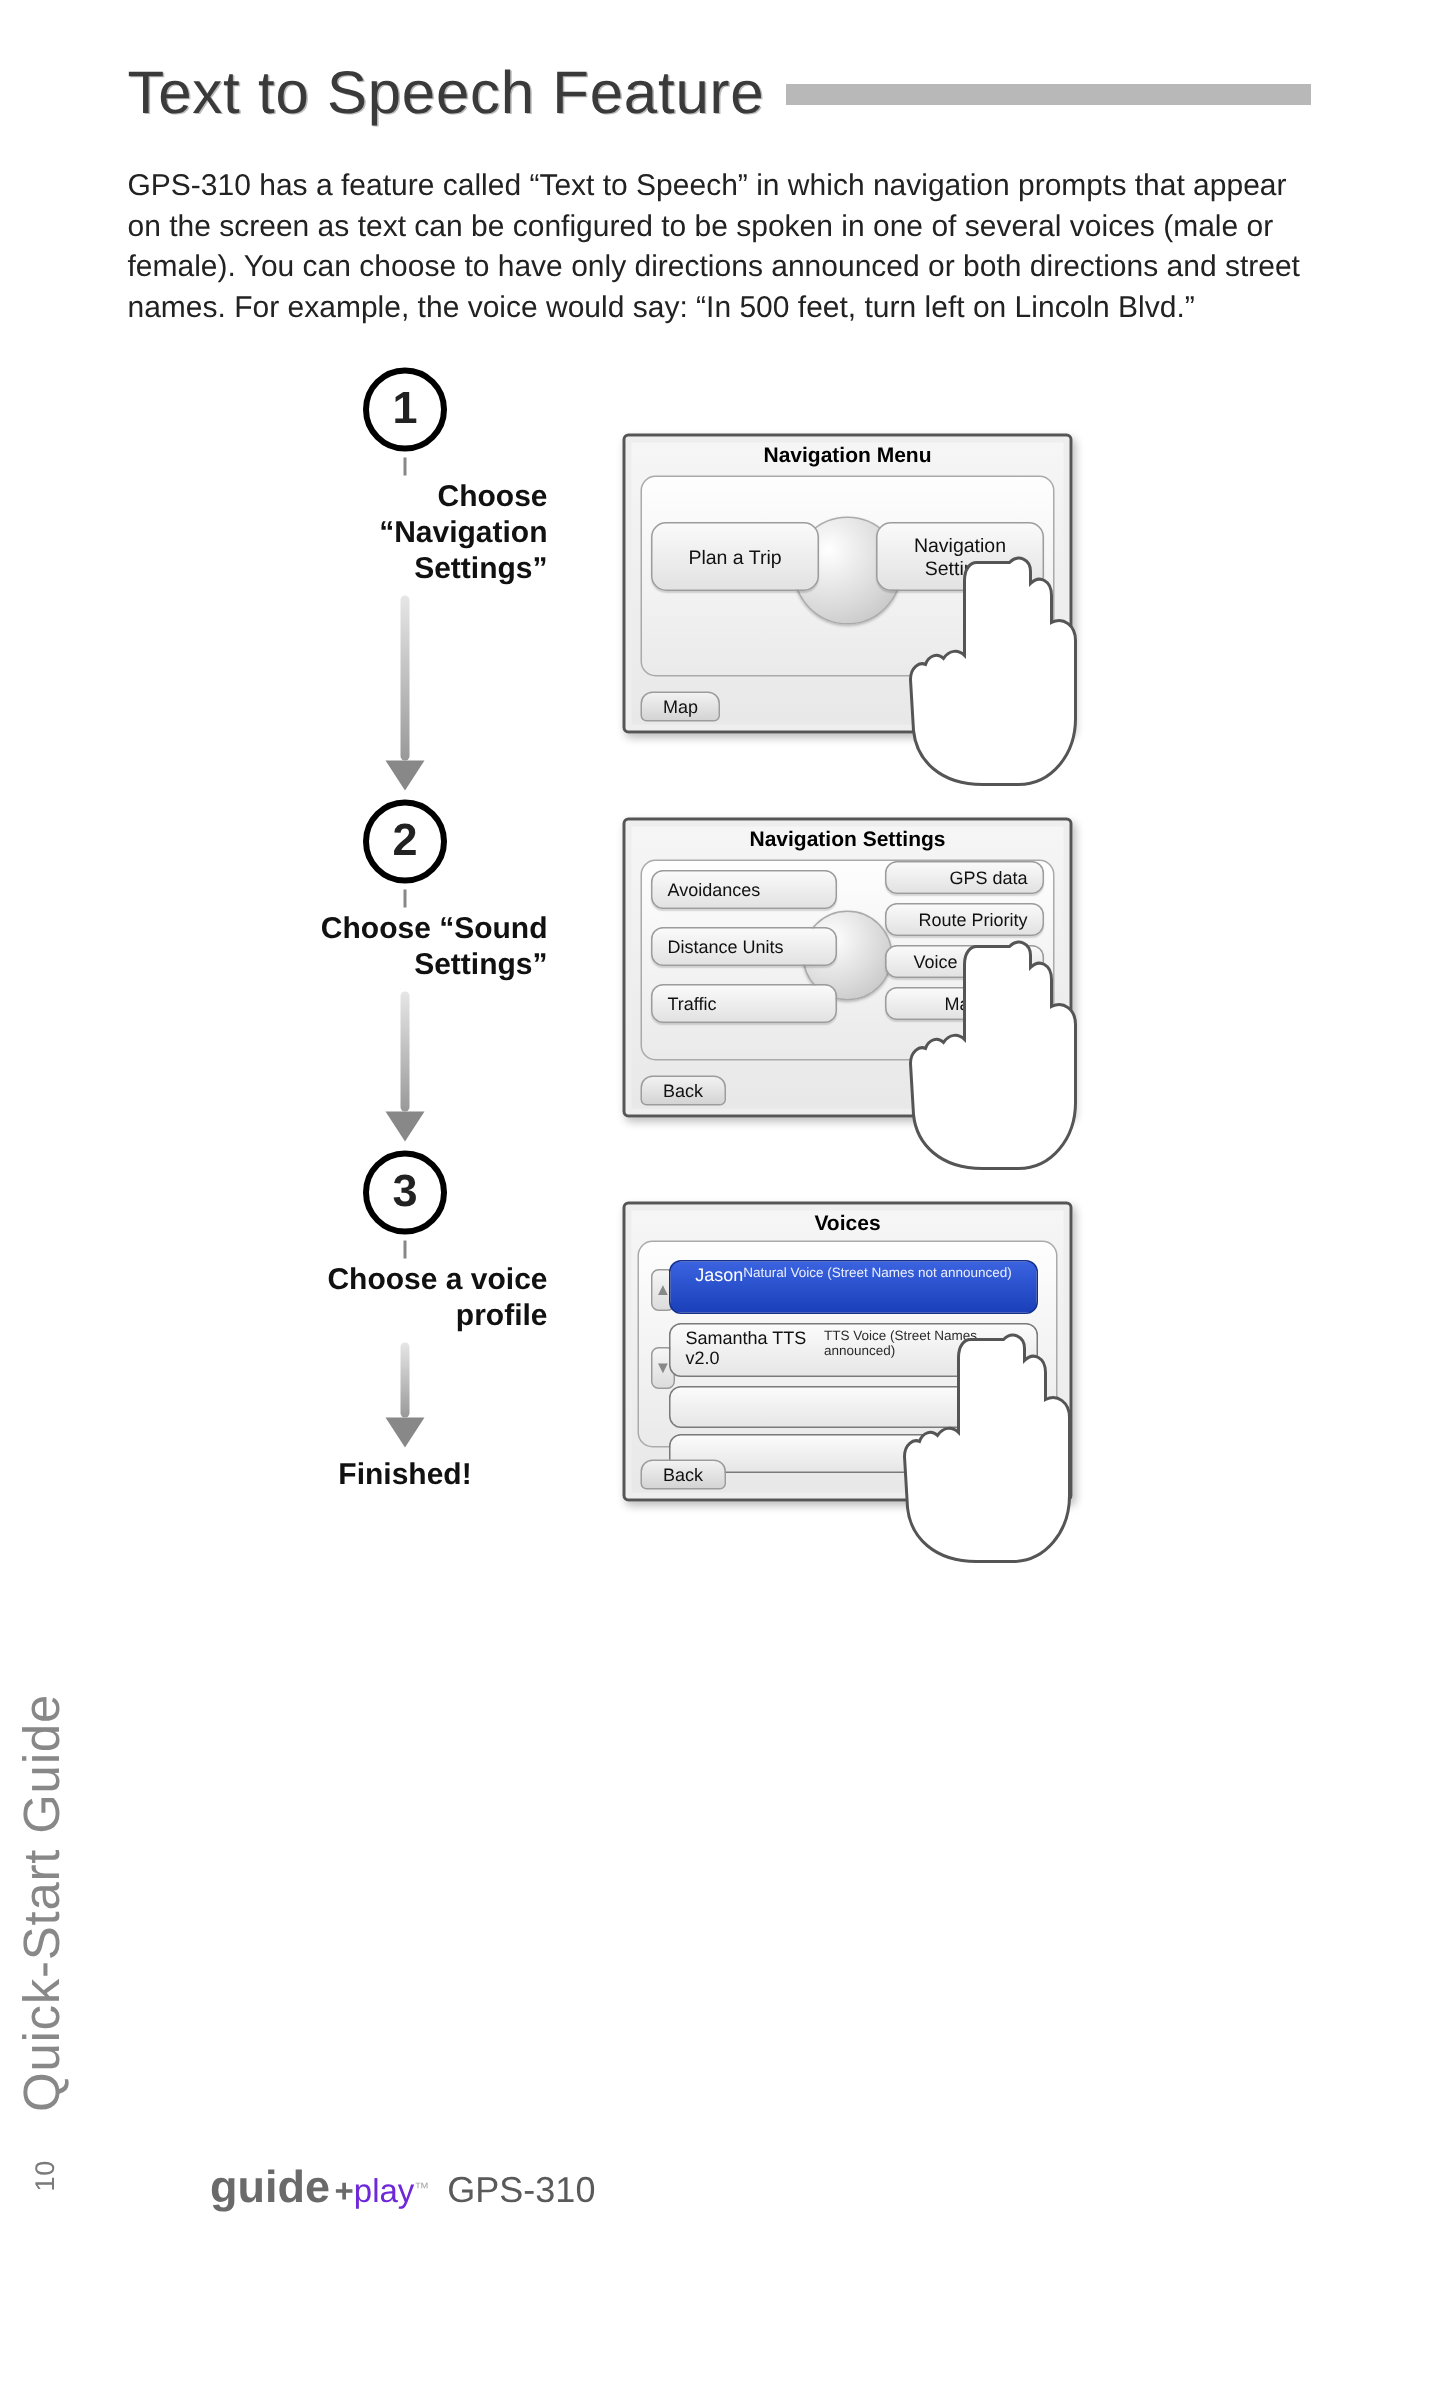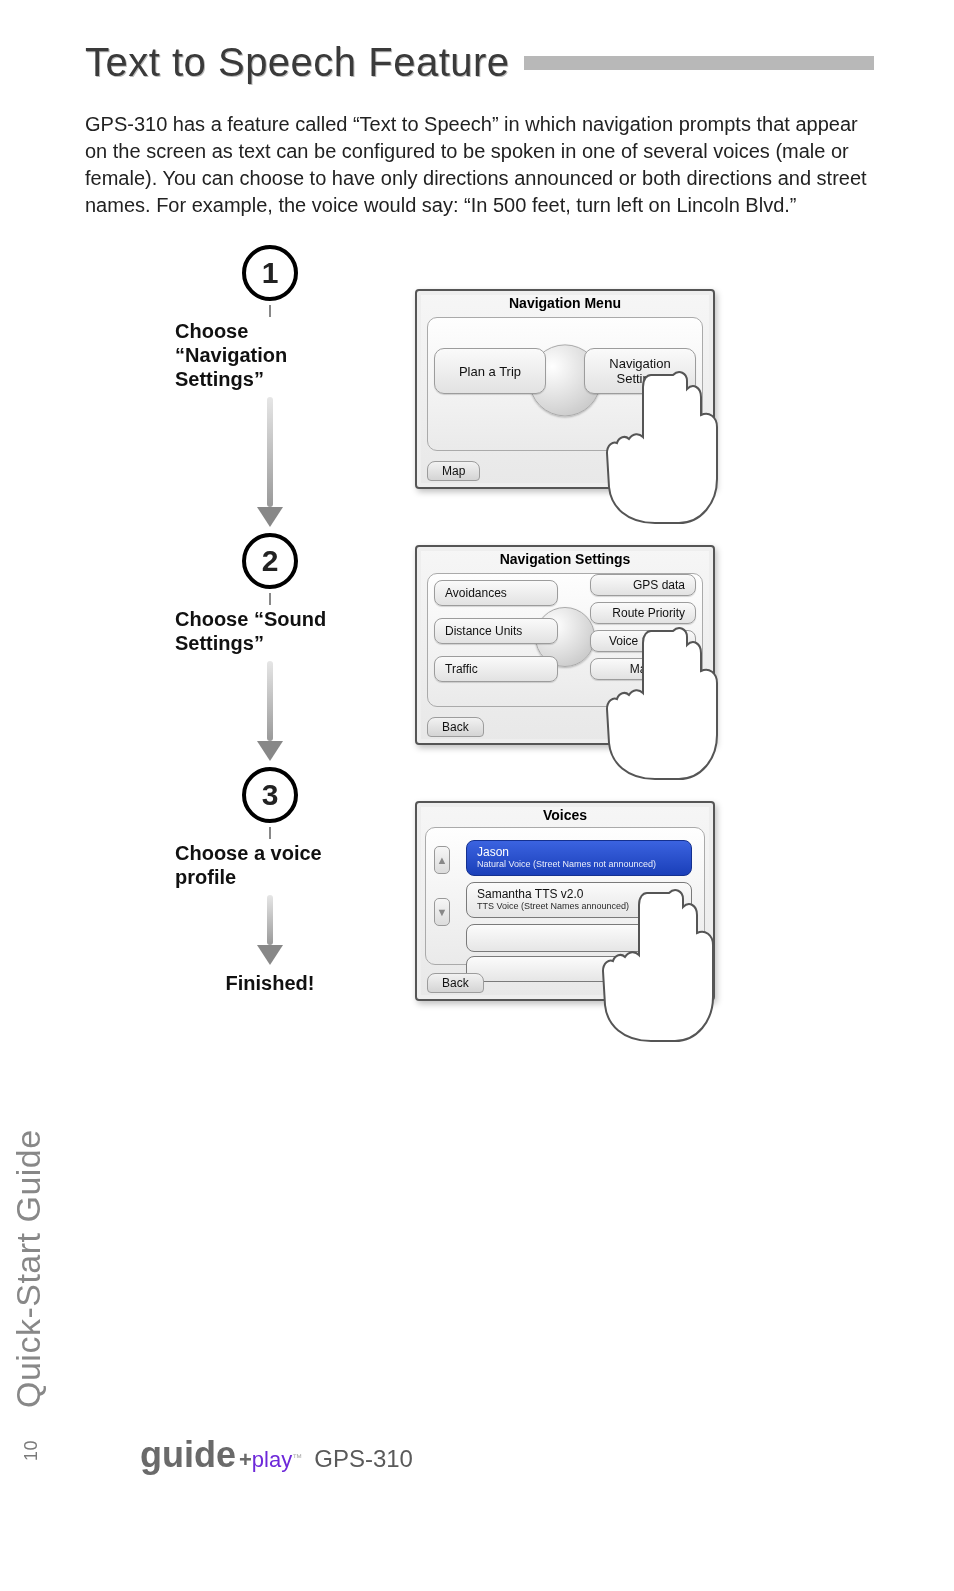--- a/index.html
+++ b/index.html
@@ -61,21 +61,21 @@
     font-weight: 700;
     background: #fff;
   }
   .tick {
     width: 2px;
     height: 12px;
     background: #888;
     margin: 4px 0 2px 0;
   }
   .step-label {
-    text-align: left;
+    text-align: right;
     font-size: 20px;
     font-weight: 700;
     line-height: 1.2;
     color: #111;
   }
   .arrow-wrap {
     display: flex;
     flex-direction: column;
     align-items: center;
     margin: 6px 0 6px 0;
@@ -163,29 +163,29 @@
   .hand {
     position: absolute;
     right: -10px;
     bottom: -40px;
     width: 140px;
     height: 160px;
     pointer-events: none;
   }
   .voice-row {
     position: absolute;
-    left: 40px;
+    left: 20px;
     right: 12px;
     height: 36px;
     border: 1px solid #7a7a7a;
     border-radius: 8px;
     padding: 3px 10px;
     font-size: 12px;
     display: flex;
-    flex-direction: column;
+    flex-direction: row;
     justify-content: center;
     line-height: 1.1;
   }
   .voice-row.sel {
     top: 12px;
     background: linear-gradient(#3b63e0, #1a3fb9);
     color: #fff;
     border-color: #14308f;
   }
   .voice-row.alt {
@@ -228,21 +228,21 @@
   }
   .footer-brand {
     position: absolute;
     left: 140px;
     bottom: 115px;
     display: flex;
     align-items: baseline;
     gap: 12px;
     color: #6a6a6a;
   }
-  .brand-guide { font-size: 36px; font-weight: 700; color: #6a6a6a; }
+  .brand-guide { font-size: 30px; font-weight: 700; color: #6a6a6a; }
   .brand-plus { font-size: 22px; font-weight: 700; color: #6a6a6a; margin-left: 3px;}
   .brand-play { font-size: 22px; color: #6d28d9; }
   .brand-tm { font-size: 10px; color: #aaa; vertical-align: super; }
   .brand-model { font-size: 24px; color: #5a5a5a; }
 </style>
 </head>
 <body>
 
 <div class="page">
   <div class="title-row">

